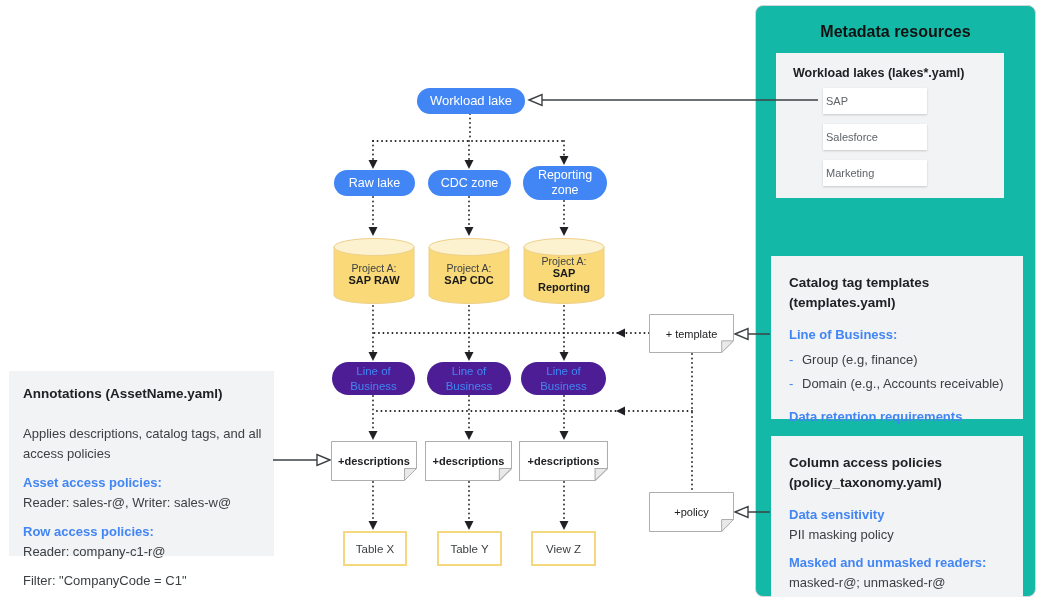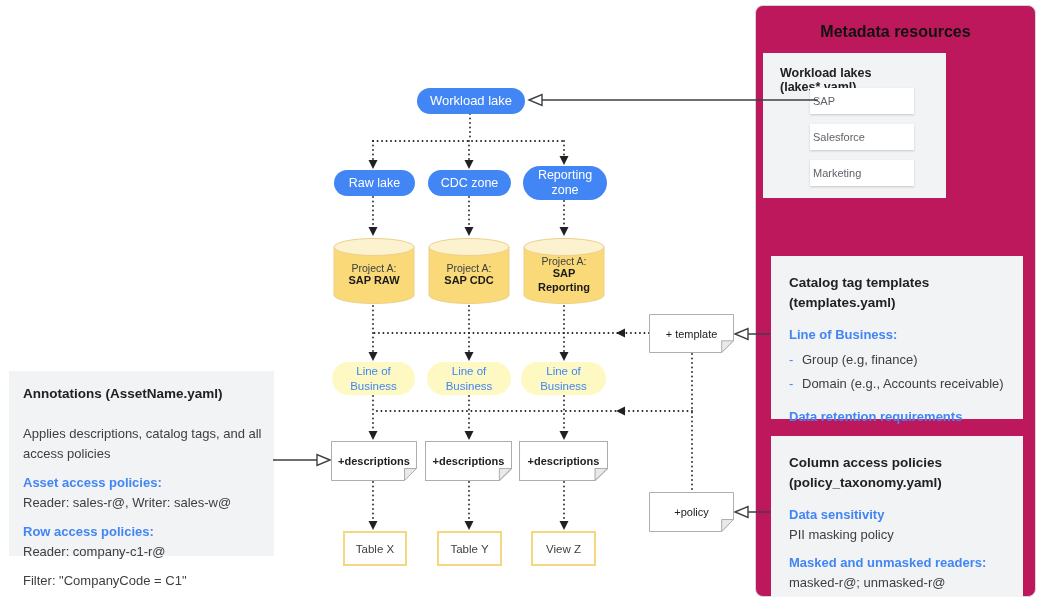--- a/index.html
+++ b/index.html
@@ -7,21 +7,21 @@
   #canvas { position: relative; width: 1040px; height: 602px; background: #fff; overflow: hidden; }
 
   
   #overlay { position: absolute; left: 0; top: 0; z-index: 5; pointer-events: none; }
 
   
   .pill { position: absolute; z-index: 10; background: #4285F4; color: #fff;
           border-radius: 17px; display: flex; align-items: center; justify-content: center;
           text-align: center; font-size: 12.5px; line-height: 1.15; }
   .pill.lake { font-size: 13px; }
-  .pill.light { background: #fef9c3; color: #4285F4; font-size: 11.5px; }
+  .pill.light { background: #4c1d95; color: #4285F4; font-size: 11.5px; }
 
   
   .cyl { position: absolute; z-index: 10; }
   .cyl svg { position: absolute; left: 0; top: 0; }
   .cyl-label { position: absolute; left: 4px; right: 4px; top: 12px; bottom: 4px;
                display: flex; flex-direction: column; align-items: center; justify-content: center;
                text-align: center; }
   .cyl-label .l1 { font-size: 10.5px; color: #3C4043; }
   .cyl-label .l2 { font-size: 11px; font-weight: 700; color: #1a1a1a; line-height: 1.25; }
 
@@ -41,25 +41,25 @@
   .gray { background: #F1F3F4; }
   #annotations-box { position: absolute; left: 9px; top: 371px; width: 265px; height: 185px;
                      z-index: 2; padding: 13px 8px 0 14px; font-size: 13px; color: #3C4043;
                      line-height: 1.5; }
   #annotations-box .title { font-size: 13.5px; font-weight: 700; color: #202124; }
   .blue-head { color: #4285F4; font-weight: 700; }
   .mt8 { margin-top: 20px; } .mt10 { margin-top: 10px; }
 
   
   #metadata-panel { position: absolute; left: 755px; top: 5px; width: 281px; height: 592px;
-                    background: #be185d; border: 1px solid #D2D5D9; border-radius: 8px; z-index: 1; }
+                    background: #14b8a6; border: 1px solid #D2D5D9; border-radius: 8px; z-index: 1; }
   #metadata-panel .panel-title { position: absolute; top: 17px; left: 0; right: 0;
                                  text-align: center; font-size: 16px; font-weight: 700; color: #111; }
   .subpanel { position: absolute; }
-  #lakes-panel { left: 7px; top: 47px; width: 183px; height: 145px; }
+  #lakes-panel { left: 20px; top: 47px; width: 228px; height: 145px; }
   #lakes-panel .sp-head { position: absolute; left: 17px; top: 13px; font-size: 12.5px;
                           font-weight: 700; color: #202124; }
   .lake-card { position: absolute; left: 47px; width: 104px; height: 26px; background: #fff;
                box-shadow: 0 1px 2px rgba(0,0,0,.18); display: flex; align-items: center;
                padding-left: 3px; font-size: 11px; color: #5F6368; }
   #catalog-panel { left: 15px; top: 250px; width: 252px; height: 163px;
                    padding: 17px 6px 0 18px; font-size: 13px; color: #3C4043; line-height: 1.5; }
   #column-panel  { left: 15px; top: 430px; width: 252px; height: 161px;
                    padding: 17px 6px 0 18px; font-size: 13px; color: #3C4043; line-height: 1.5; }
   .sp-title { font-size: 13.5px; font-weight: 700; color: #202124; line-height: 1.45; }

